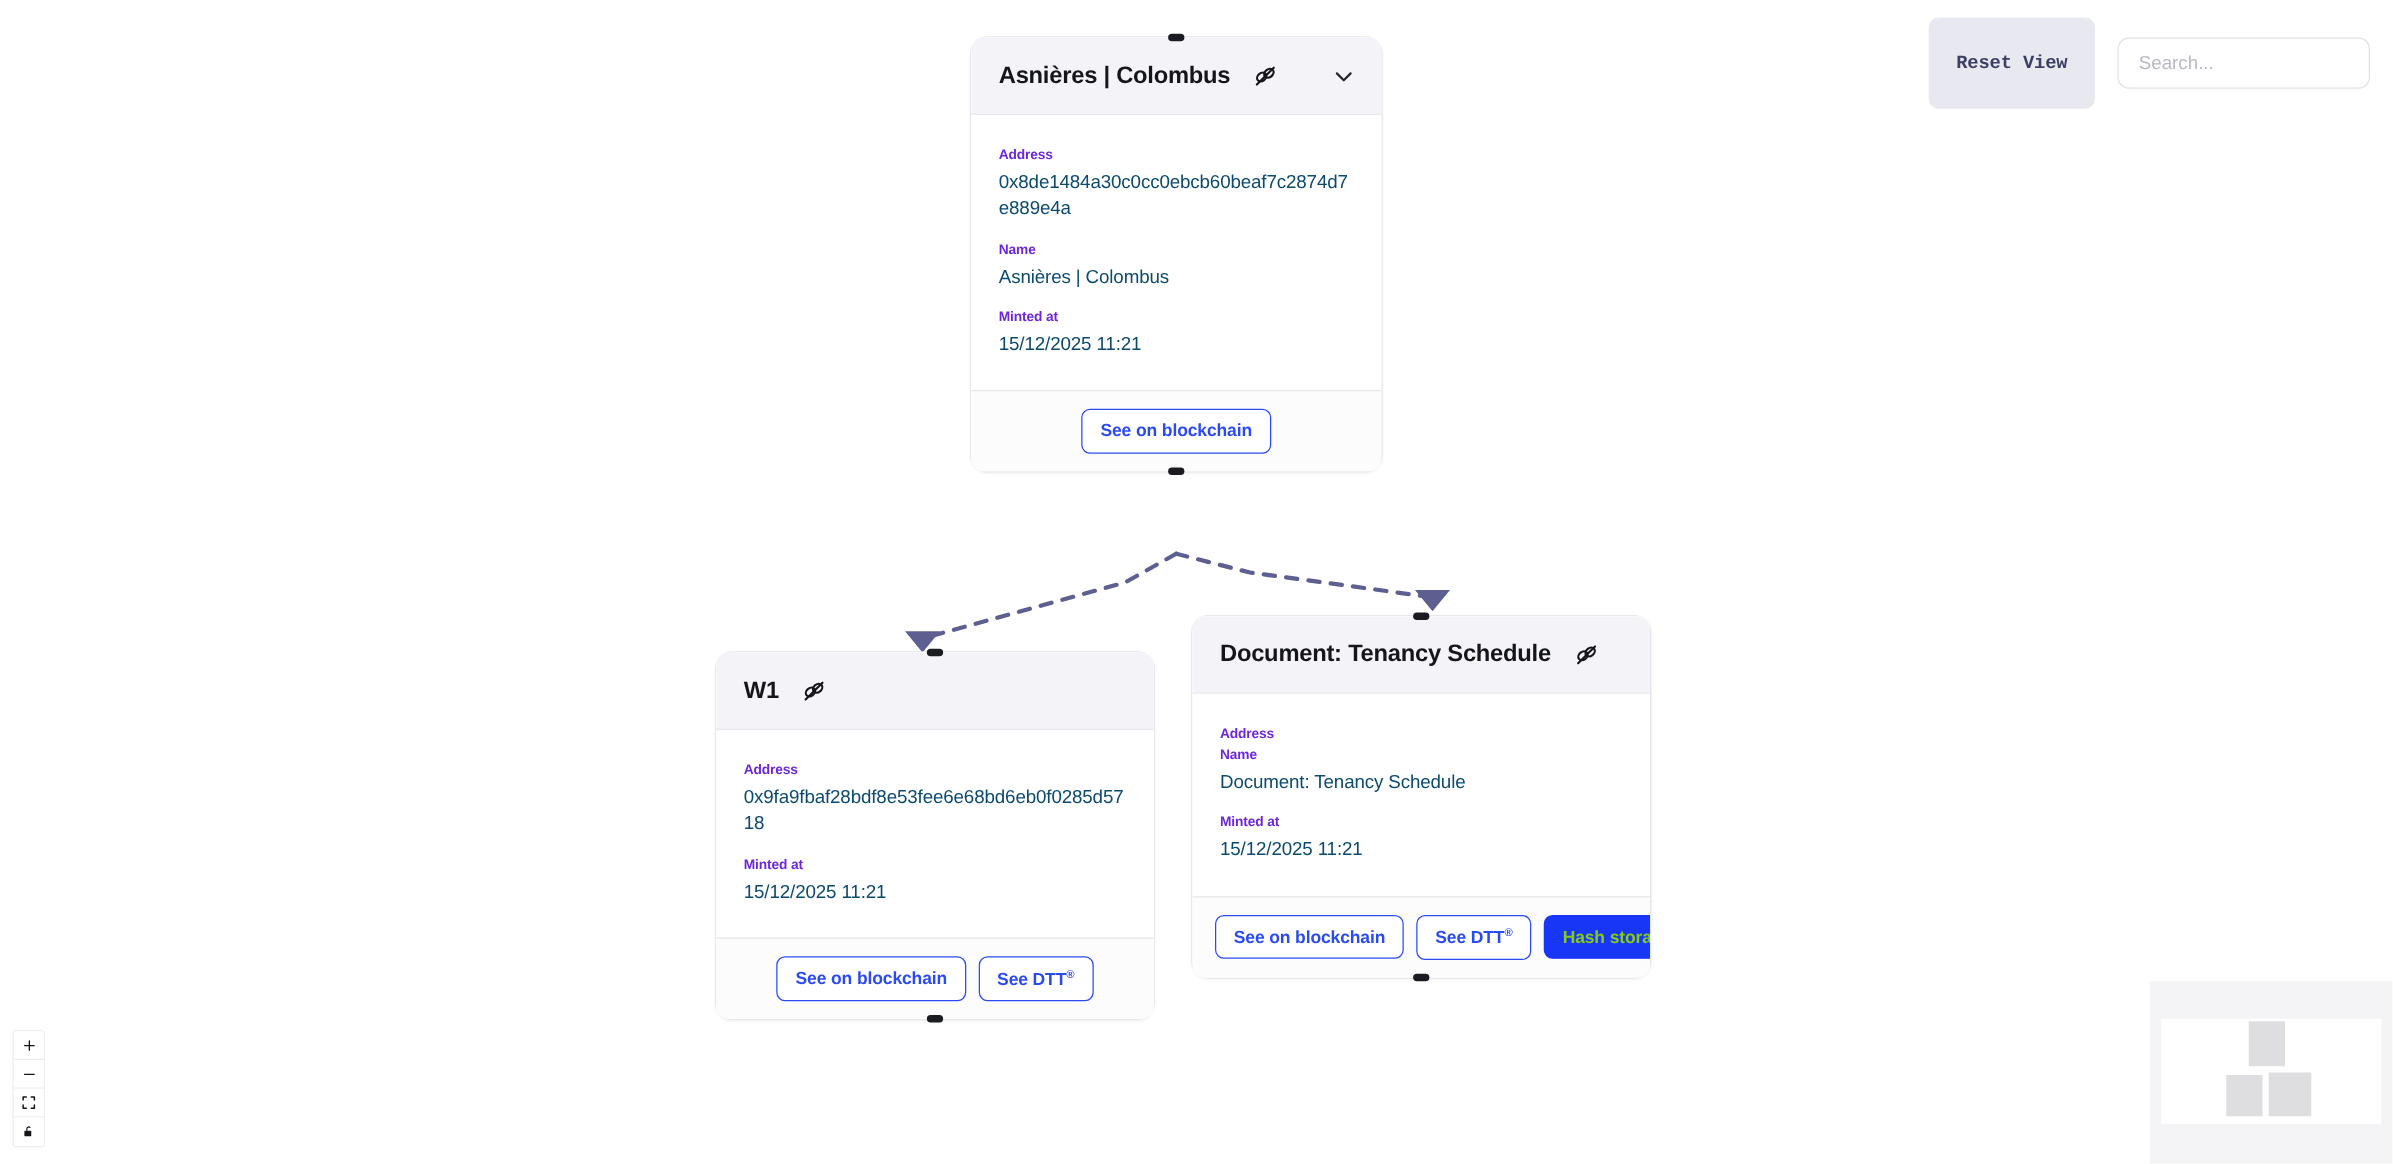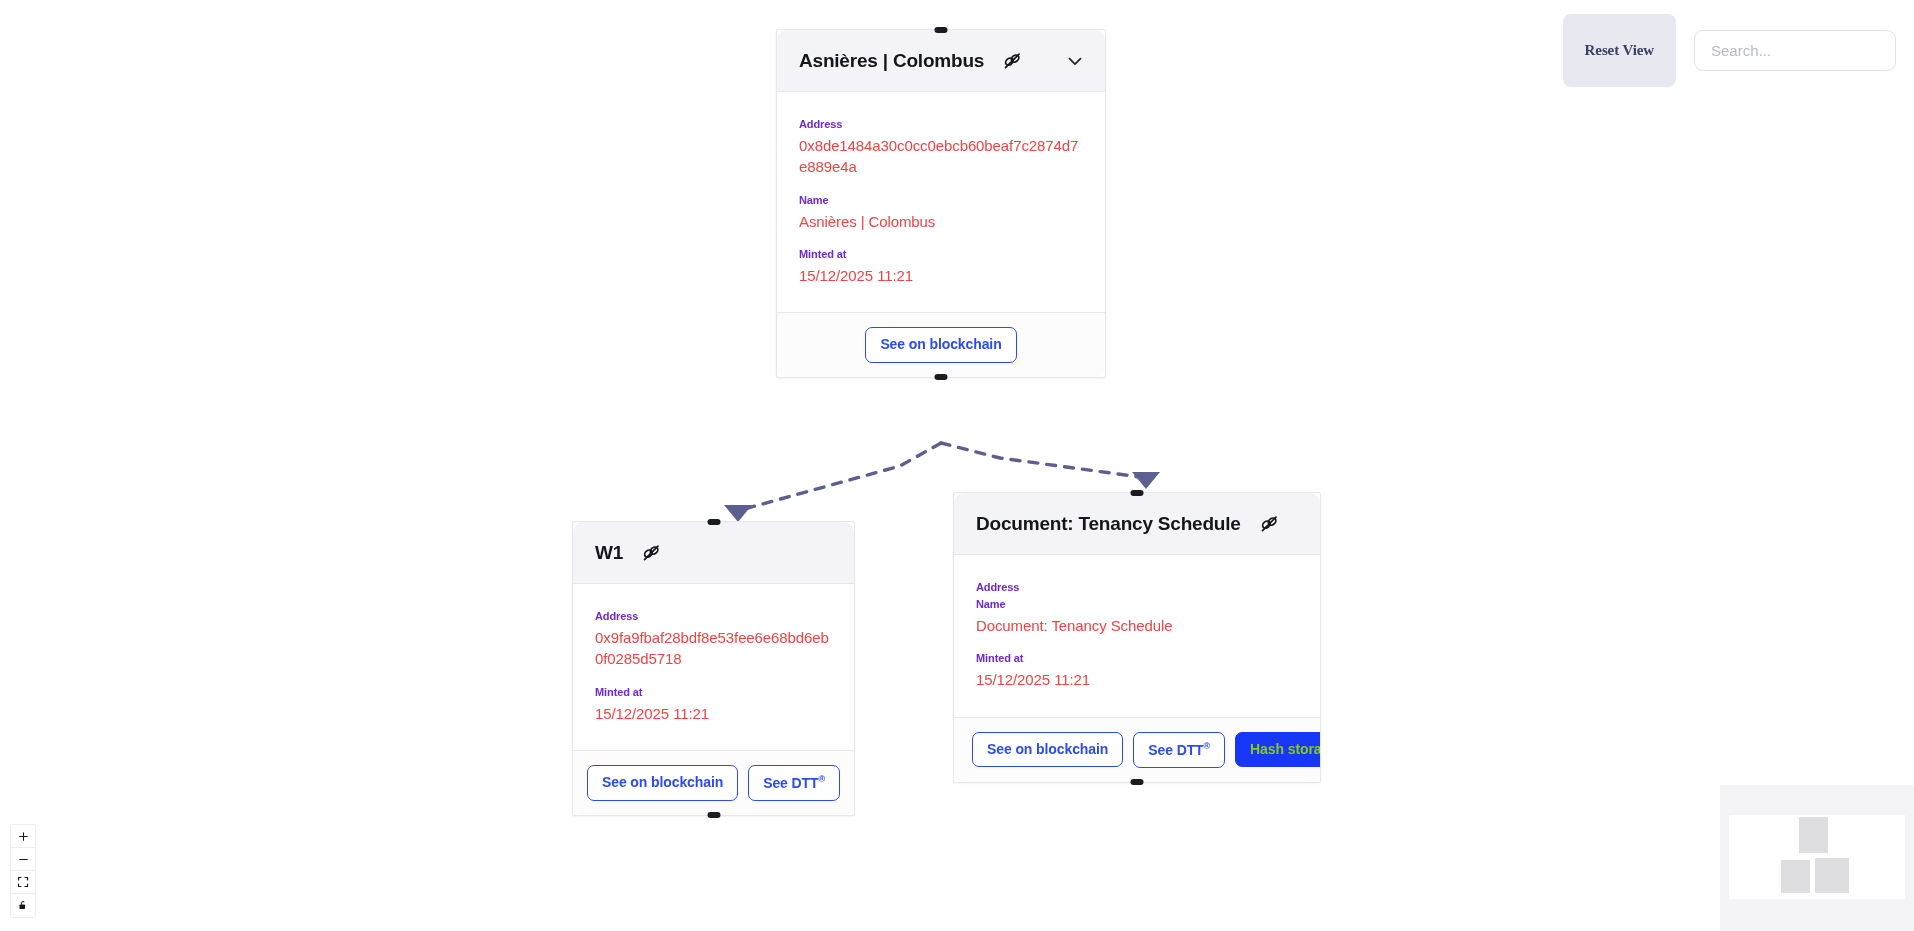--- a/index.html
+++ b/index.html
@@ -27,21 +27,21 @@
     width: 1914px;
     height: 931px;
     pointer-events: none;
   }
 
   
   .node {
     position: absolute;
     background: #ffffff;
     border: 1px solid #e6e6ec;
-    border-radius: 2px;
+    border-radius: 14px;
     box-shadow: 0 1px 2px rgba(16,18,40,0.05);
     overflow: visible;
   }
 
   .node-inner {
     border-radius: 10px;
     overflow: hidden;
     background: #ffffff;
     height: 100%;
     display: flex;
@@ -90,21 +90,21 @@
     font-size: 11px;
     font-weight: 700;
     color: #6d28d9;
     margin-bottom: 5px;
     letter-spacing: -0.1px;
   }
 
   .field-value {
     font-size: 15px;
     font-weight: 400;
-    color: #ef4444;
+    color: #0c4a6e;
     line-height: 1.42;
     margin-bottom: 16px;
     word-break: break-all;
     letter-spacing: -0.1px;
   }
   .field-value:last-child { margin-bottom: 0; }
 
   .node-footer {
     background: #fcfcfd;
     border-top: 1px solid #e6e6ec;
@@ -163,21 +163,21 @@
     align-items: center;
     gap: 18px;
     z-index: 40;
   }
 
   #reset-view {
     background: #e8e8f0;
     border: none;
     border-radius: 8px;
     color: #3c3f63;
-    font-family: Liberation Serif, serif;
+    font-family: Liberation Mono, monospace;
     font-size: 15px;
     font-weight: 700;
     letter-spacing: -0.1px;
     padding: 28px 22px;
     cursor: pointer;
   }
 
   #search-input {
     width: 202px;
     padding: 11px 16px;
@@ -281,21 +281,21 @@
         <div class="field-value">15/12/2025 11:21</div>
       </div>
 
       <div class="node-footer center">
         <button class="btn btn-outline">See on blockchain</button>
       </div>
     </div>
     <div class="handle bottom"></div>
   </div>
 
-  <div class="node" style="left:572px; top:521px; width:283px;">
+  <div class="node" style="left:572px; top:521px; width:352px;">
     <div class="handle top"></div>
     <div class="node-inner">
       <div class="node-header">
         <span class="node-title">W1</span>
         <button class="icon-btn">
           <svg width="24" height="24" viewBox="0 0 24 24" fill="none" stroke="currentColor" stroke-width="1.7" stroke-linecap="round">
             <ellipse cx="9.4" cy="12.6" rx="4.1" ry="3.1" transform="rotate(-38 9.4 12.6)"></ellipse>
             <ellipse cx="15.1" cy="9.6" rx="4.1" ry="3.1" transform="rotate(-38 15.1 9.6)"></ellipse>
             <line x1="5.5" y1="18.6" x2="19" y2="5.2"></line>
           </svg>

